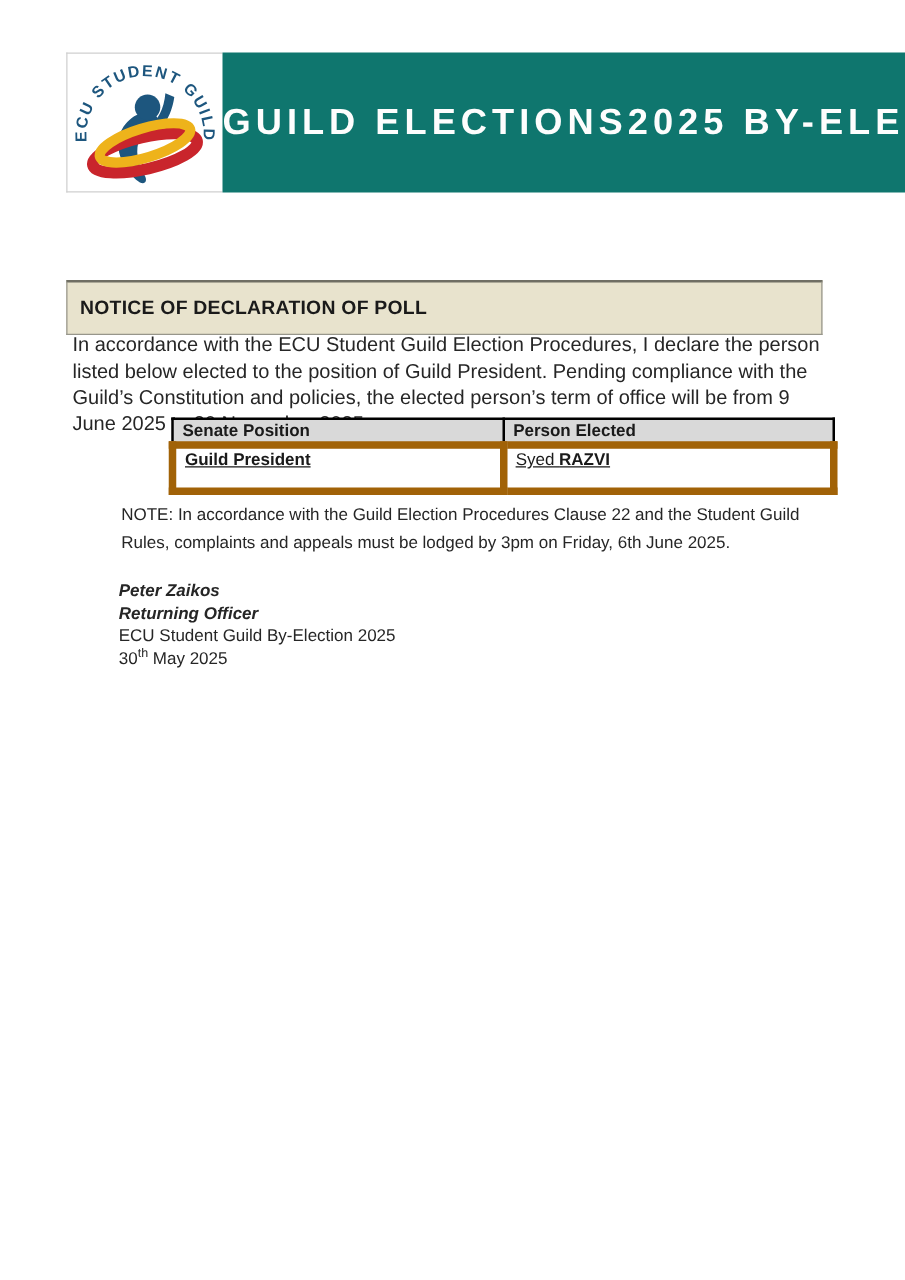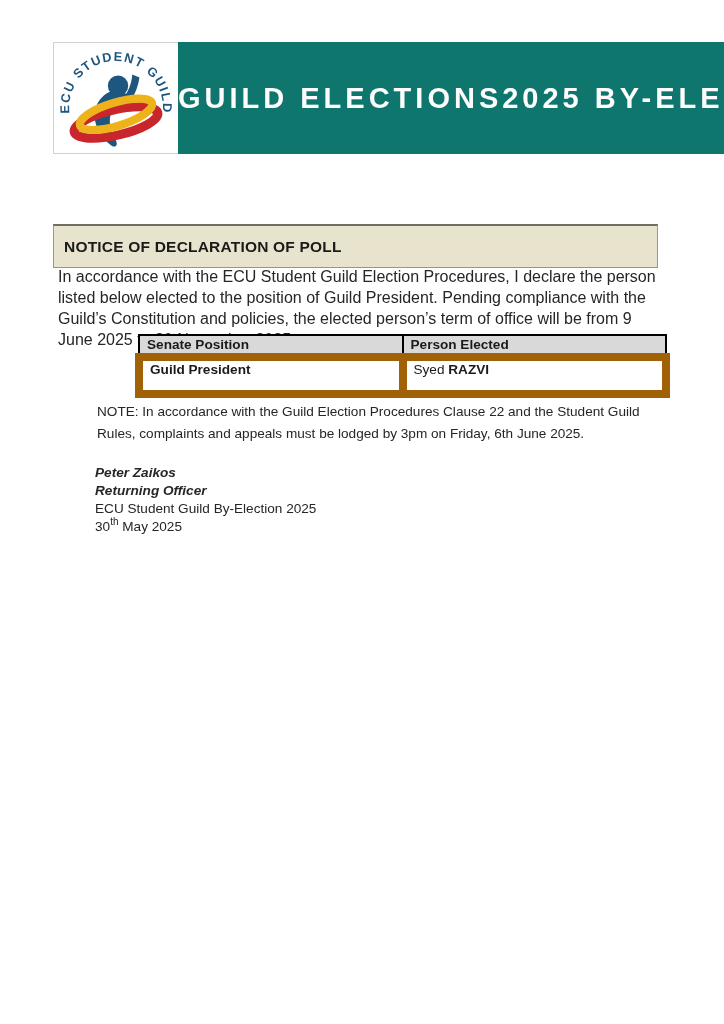--- a/index.html
+++ b/index.html
@@ -96,25 +96,26 @@
   }
   .results-table th {
     background: #d9d9d9;
     border: 2px solid #000000;
     text-align: left;
     font-weight: bold;
     padding: 1px 7px;
     height: 21px;
   }
   .results-table td {
-    border: 8px solid #a16207;
+    border: 6px solid #a16207;
     text-align: left;
     vertical-align: top;
     padding: 1px 7px;
     height: 37px;
+    text-decoration: underline;
   }
   .bold { font-weight: bold; }
 
   
   .note {
     position: absolute;
     left: 97px;
     top: 401px;
     width: 545px;
     font-size: 13.6px;

